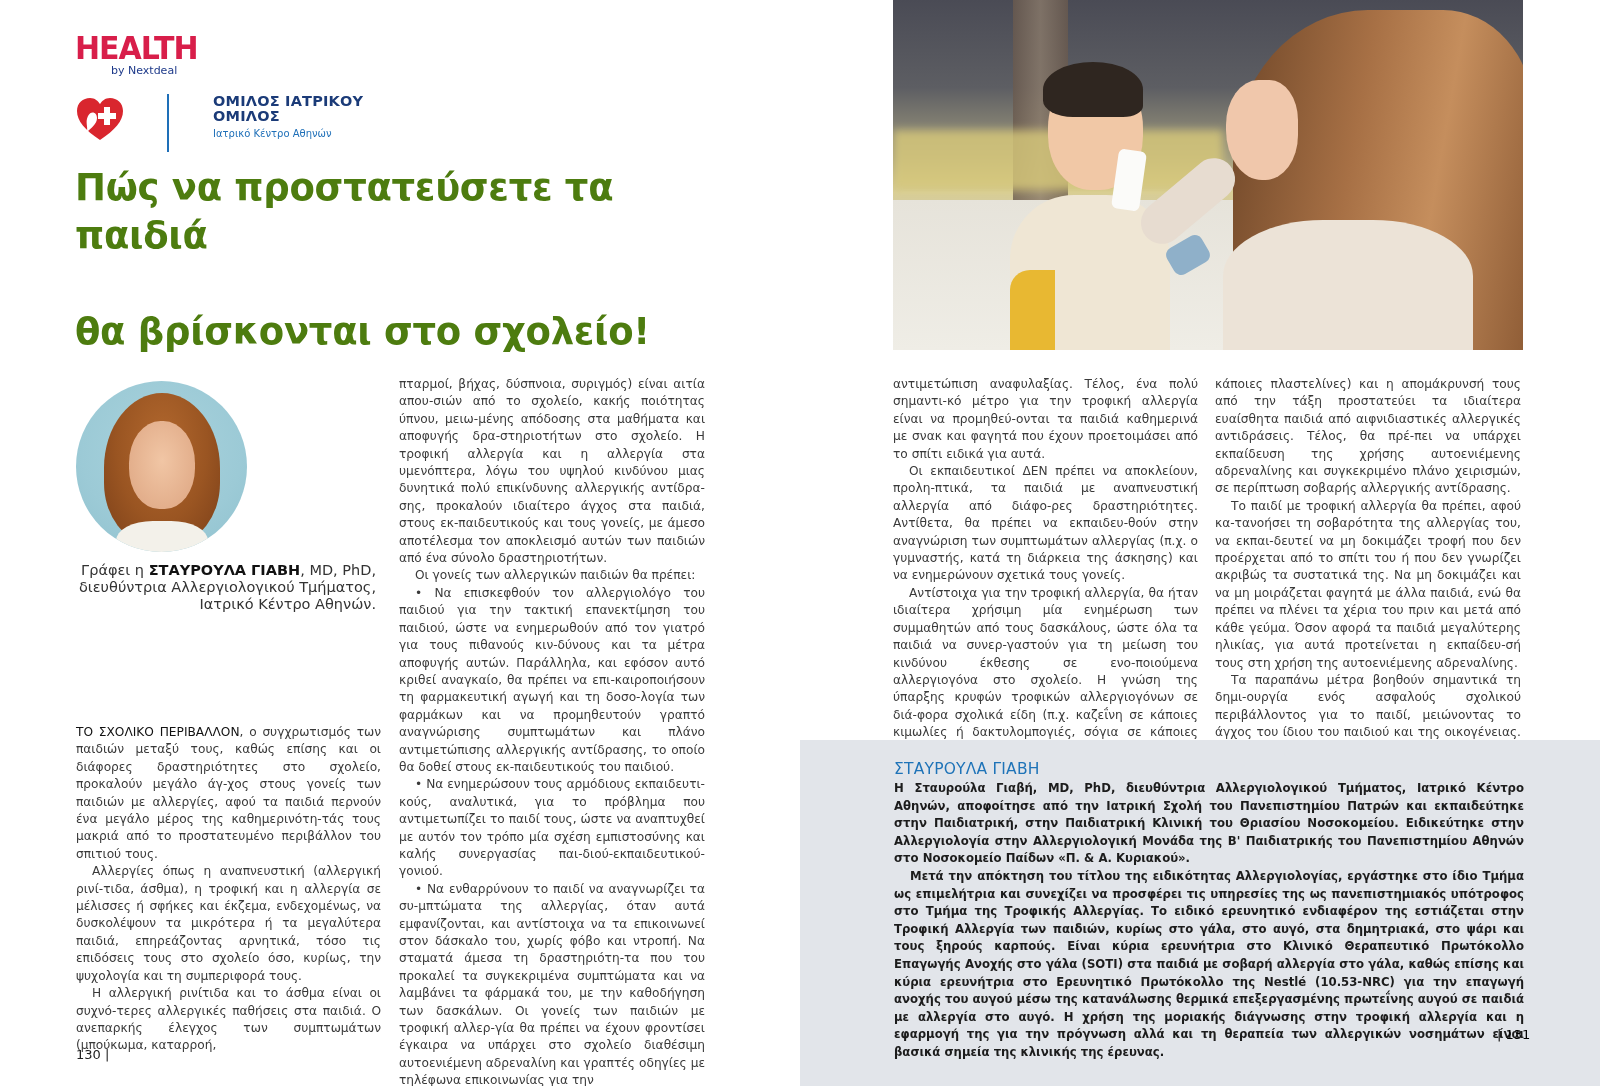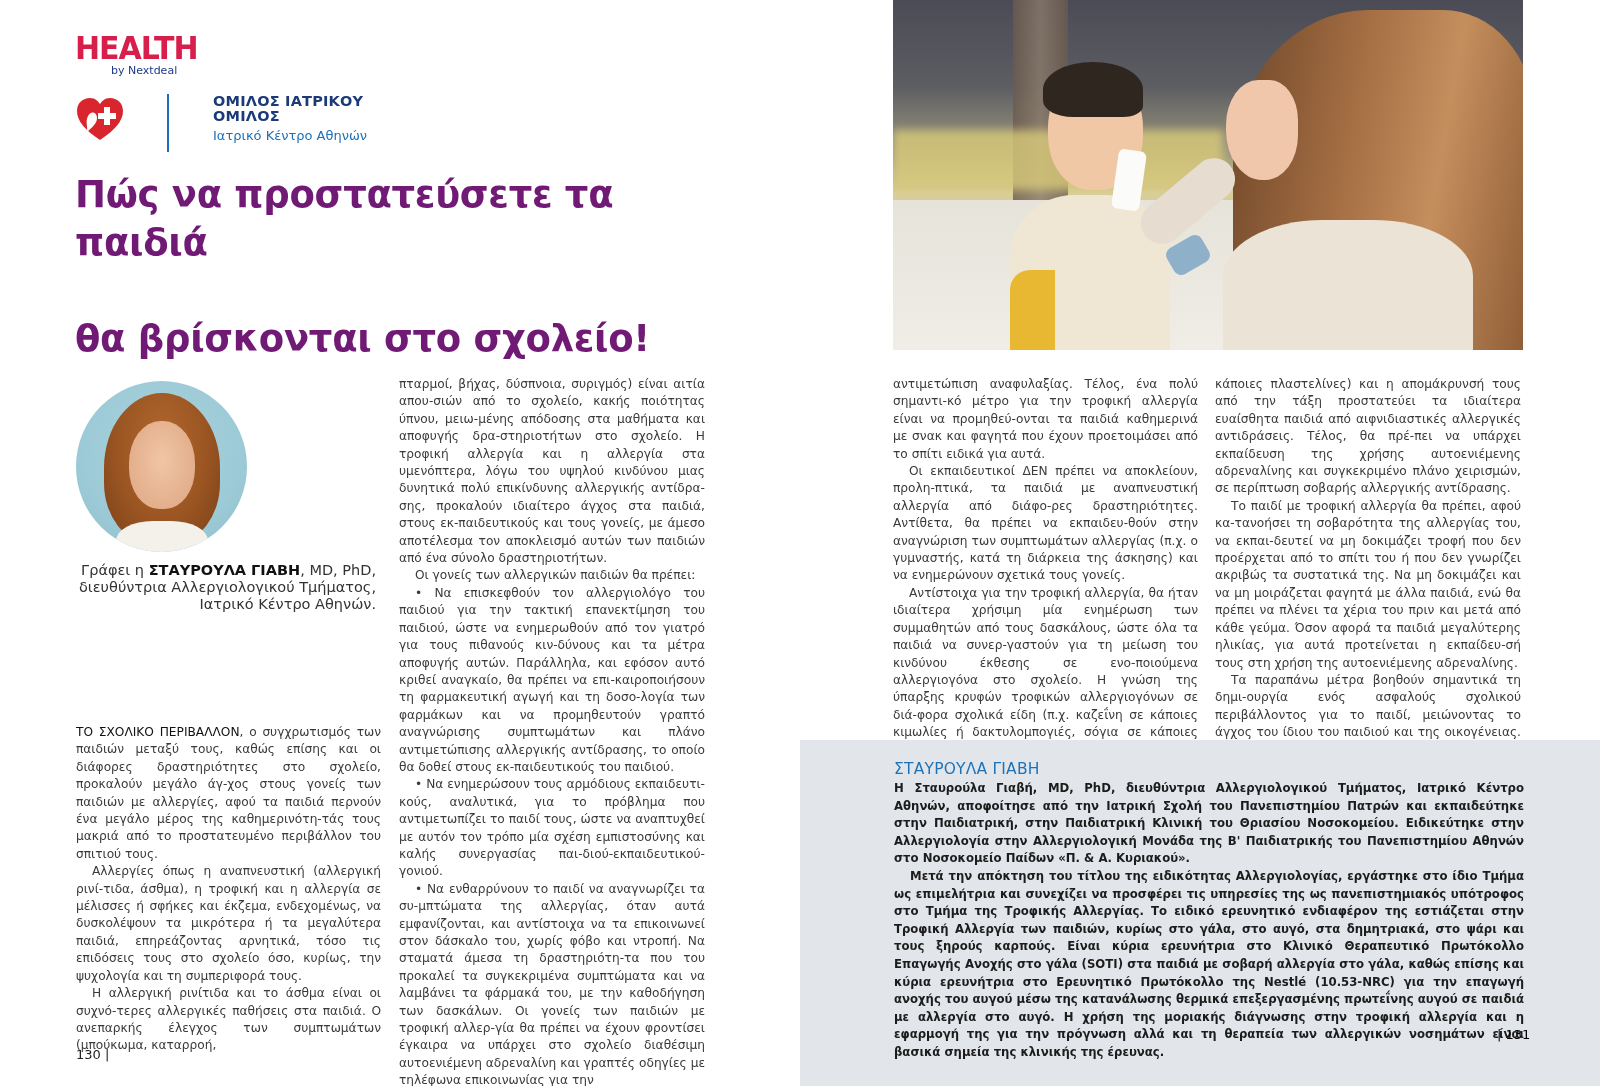--- a/index.html
+++ b/index.html
@@ -13,23 +13,23 @@
   .brand-health { font-family: "DejaVu Sans", sans-serif; font-weight: 900; font-size: 30px; letter-spacing: -1px; color: #d81e4a; line-height: 30px; transform: scaleY(1.05); }
   .brand-by { position: absolute; left: 36px; top: 30px; font-size: 11px; color: #1e3a8a; }
   .brand-by b { font-weight: 400; color: #1e3a8a; }
   .brand-by span.deal { font-weight: 400; color: #1e3a8a; }
 
   .clinic { position: absolute; left: 75px; top: 94px; height: 60px; display: flex; align-items: flex-start; gap: 36px; }
   .clinic-heart { width: 50px; height: 50px; margin-right: 6px; }
   .clinic-divider { width: 2px; height: 58px; background: #1e6fb8; margin-right: 8px; }
   .clinic-text { display: flex; flex-direction: column; }
   .clinic-name { font-weight: 700; font-size: 14.5px; line-height: 15px; color: #1b3b78; letter-spacing: 0.2px; }
-  .clinic-sub { font-size: 13px; color: #1e6fb8; margin-top: 4px; }
+  .clinic-sub { font-size: 10px; color: #1e6fb8; margin-top: 4px; }
 
-  .headline { position: absolute; left: 75px; top: 171px; width: 640px; font-family: "DejaVu Sans", sans-serif; font-weight: 800; font-size: 37px; line-height: 48px; color: #701a75; letter-spacing: -0.3px; }
+  .headline { position: absolute; left: 75px; top: 164px; width: 640px; font-family: "DejaVu Sans", sans-serif; font-weight: 800; font-size: 37px; line-height: 48px; color: #4d7c0f; letter-spacing: -0.3px; }
 
   .author-photo { position: absolute; left: 76px; top: 381px; width: 171px; height: 171px; border-radius: 50%; overflow: hidden; background: radial-gradient(circle at 50% 40%, #a9d3dd 0%, #9ccad6 60%, #8fc1ce 100%); }
   .author-photo .hair { position: absolute; left: 28px; top: 12px; width: 116px; height: 150px; border-radius: 50% 50% 40% 40%; background: radial-gradient(ellipse at 50% 35%, #b2682e 0%, #9a5522 55%, #7c4019 100%); }
   .author-photo .face { position: absolute; left: 53px; top: 40px; width: 66px; height: 88px; border-radius: 48% 48% 46% 46%; background: radial-gradient(ellipse at 50% 45%, #f1c6a5 0%, #e2ad8a 75%, #d69c7a 100%); }
   .author-photo .shirt { position: absolute; left: 40px; top: 140px; width: 92px; height: 50px; border-radius: 40% 40% 0 0; background: #f3f1ea; }
 
   .byline { position: absolute; left: 76px; top: 562px; width: 300px; font-size: 14.5px; line-height: 17px; color: #333; text-align: right; }
   .byline b { font-weight: 800; color: #111; }
 
   .col { position: absolute; font-size: 12.2px; line-height: 17.4px; color: #3a3a3a; text-align: justify; hyphens: manual; }

